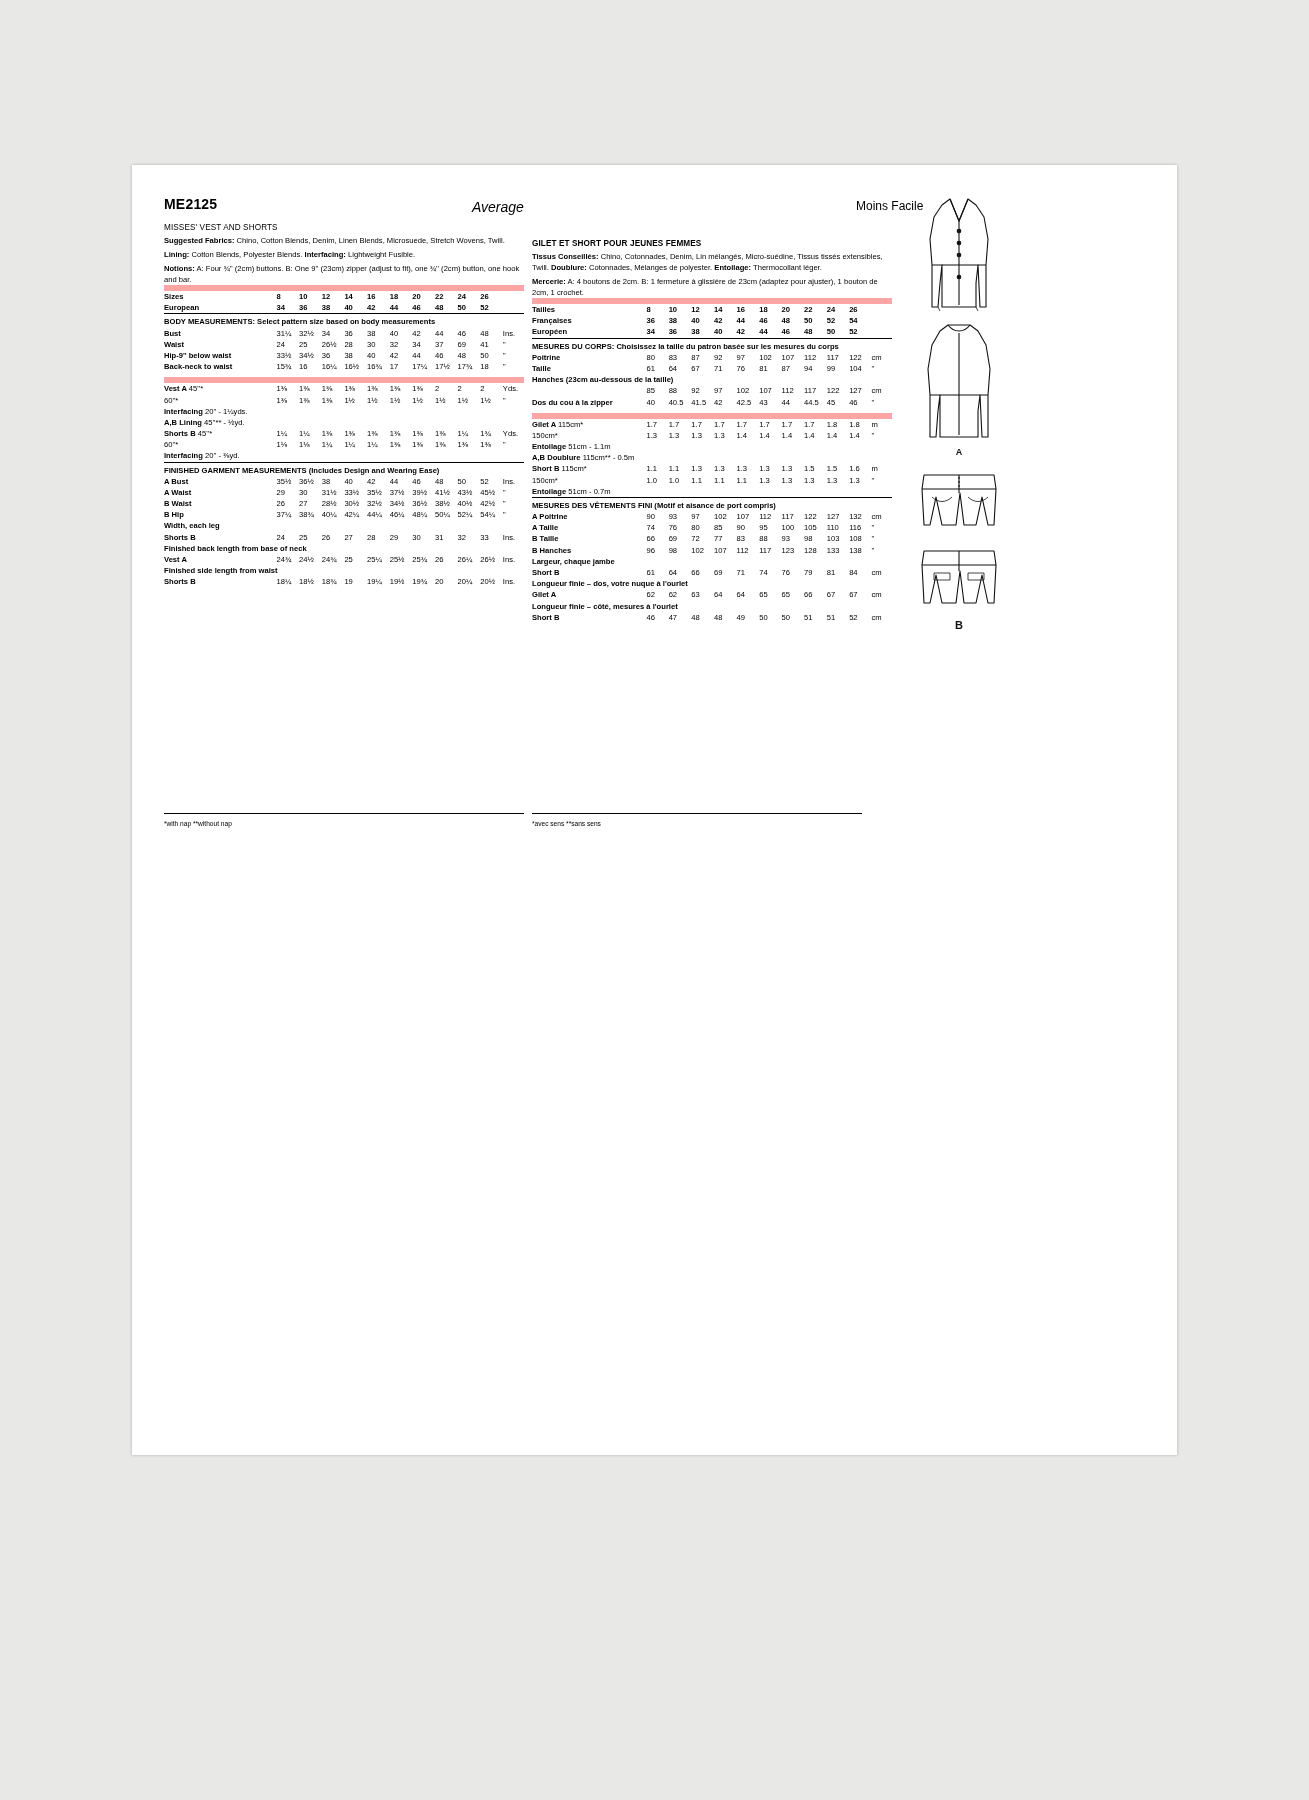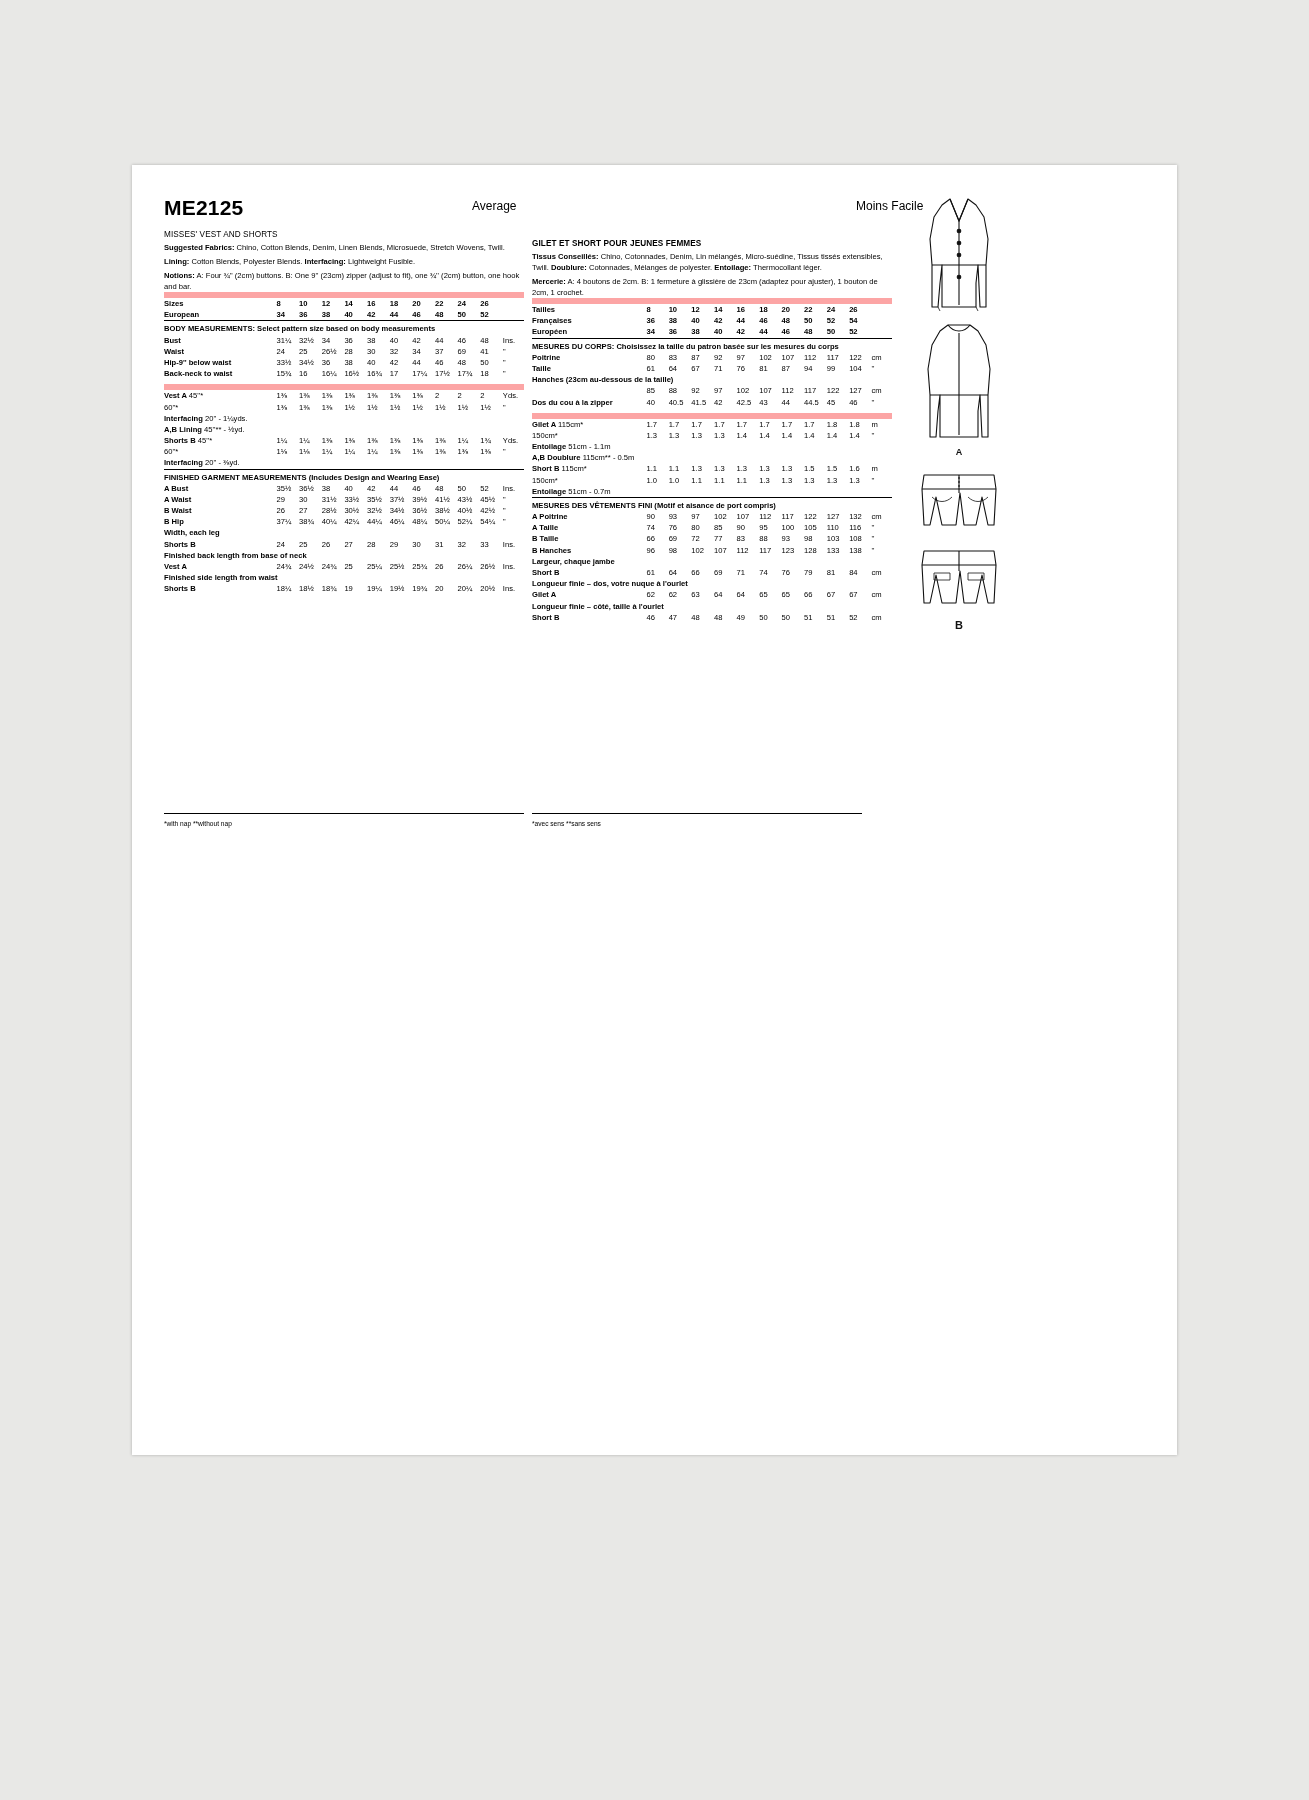--- a/index.html
+++ b/index.html
@@ -2,22 +2,22 @@
 <html><head>
 <meta charset="utf-8">
 <style>
   html,body{margin:0;padding:0;background:#e8e8e6;}
   body{width:1309px;height:1800px;font-family:"Liberation Sans",sans-serif;}
   .page{position:absolute;left:132px;top:165px;width:1045px;height:1290px;background:#ffffff;box-shadow:0 0 3px rgba(0,0,0,.25);}
   .inner{position:relative;width:100%;height:100%;}
   .col-left{position:absolute;left:32px;top:32px;width:360px;}
   .col-right{position:absolute;left:400px;top:48px;width:360px;}
   .illus{position:absolute;left:770px;top:22px;width:250px;height:450px;}
-  .pattern-no{font-size:21px;font-weight:bold;letter-spacing:.2px;line-height:1;margin:0;}
-  .difficulty{position:absolute;left:340px;top:34px;font-size:12px;}
+  .pattern-no{font-size:14px;font-weight:bold;letter-spacing:.2px;line-height:1;margin:0;}
+  .difficulty{position:absolute;left:340px;top:34px;font-size:14px;font-style:italic;}
   .difficulty-fr{position:absolute;left:724px;top:34px;font-size:12px;}
   .title{font-size:8.2px;font-weight:normal;margin:12px 0 0 0;letter-spacing:.1px;}
   .title-fr{font-size:8.2px;font-weight:bold;margin:0;letter-spacing:.1px;}
   .para{font-size:7.6px;line-height:1.45;margin:3px 0 0 0;}
   .para b{font-weight:bold;}
   table{border-collapse:collapse;width:100%;font-size:7.6px;}
   td{padding:1.1px 0;vertical-align:bottom;white-space:nowrap;}
   .lbl{font-weight:bold;}
   .lbl-n{font-weight:normal;}
   .num{text-align:left;}
@@ -599,21 +599,21 @@
         <td class="num">64</td>
         <td class="num">64</td>
         <td class="num">65</td>
         <td class="num">65</td>
         <td class="num">66</td>
         <td class="num">67</td>
         <td class="num">67</td>
         <td class="num">cm</td>
       </tr>
       <tr>
-        <td colspan="12" class="lbl">Longueur finie – côté, taille à l'ourlet</td>
+        <td colspan="12" class="lbl">Longueur finie – côté, mesures à l'ourlet</td>
       </tr>
       <tr>
         <td class="lbl">Short B</td>
         <td class="num">46</td>
         <td class="num">47</td>
         <td class="num">48</td>
         <td class="num">48</td>
         <td class="num">49</td>
         <td class="num">50</td>
         <td class="num">50</td>

